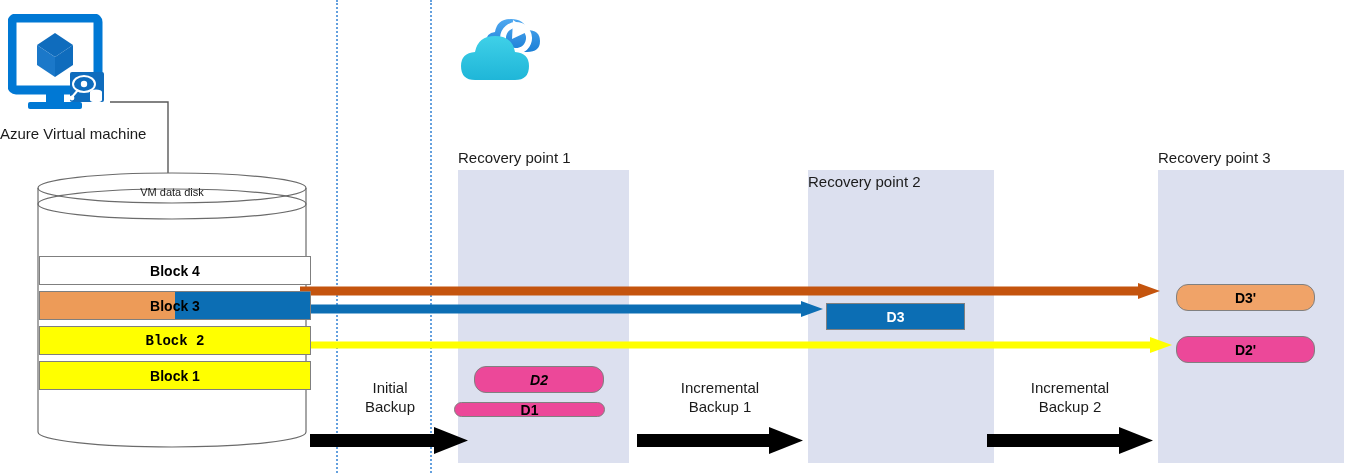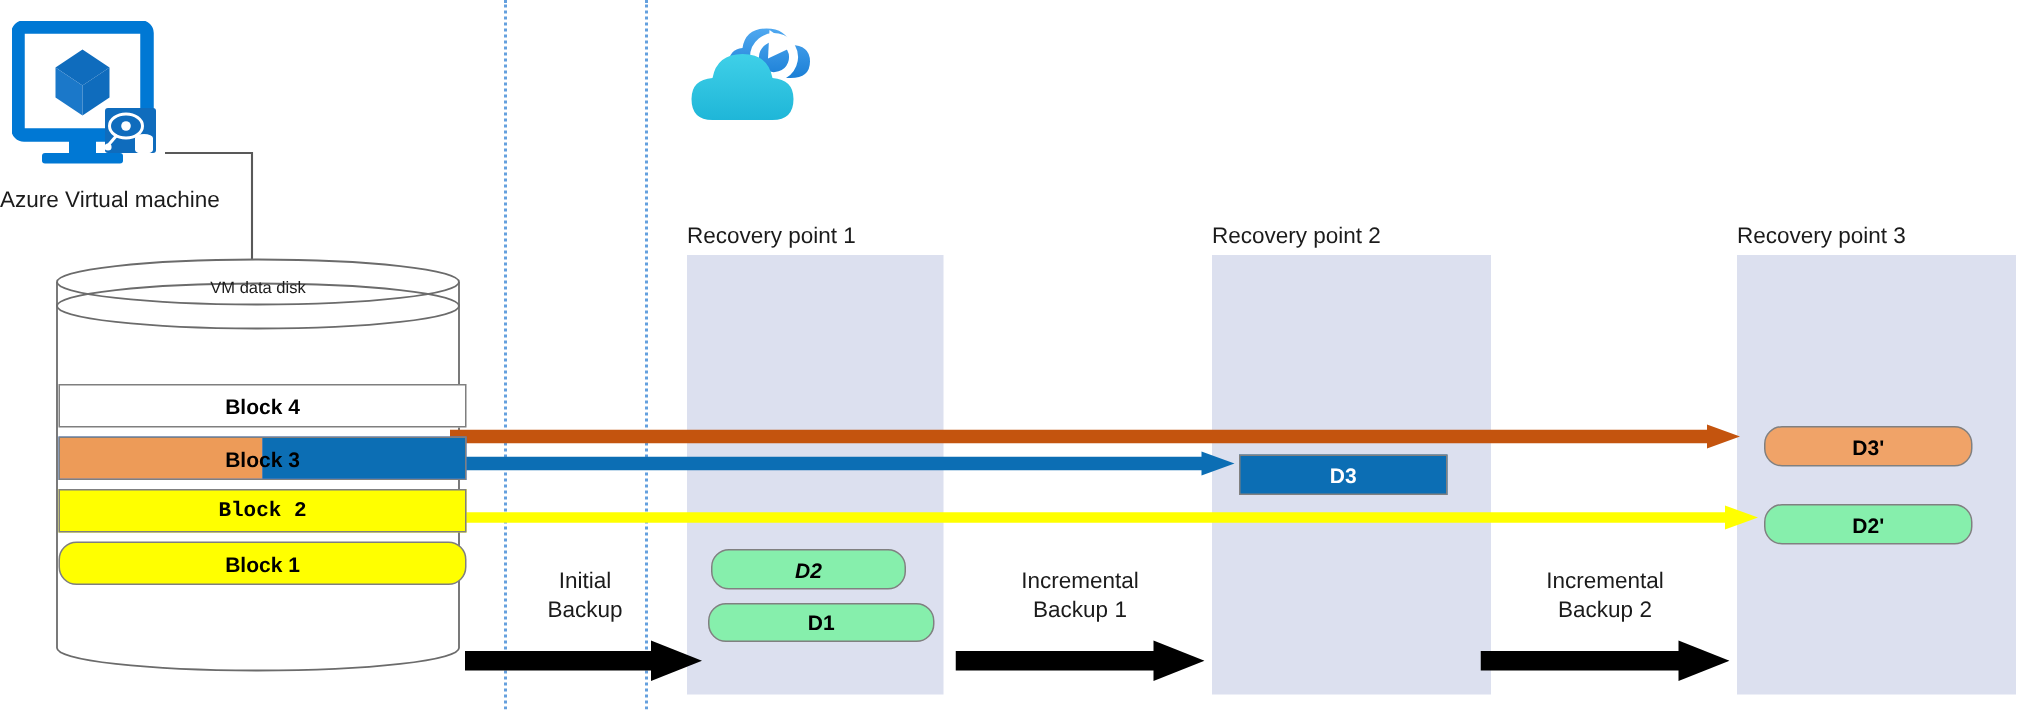--- a/index.html
+++ b/index.html
@@ -42,21 +42,21 @@
 
   
   .rp-panel{position:absolute;background:#DCE0EF;top:170px;height:293px;}
   .rp-title{position:absolute;top:149px;font-size:15px;color:#1b1b1b;
             text-align:left;white-space:nowrap;}
 
   
   .dbox{position:absolute;border:1px solid #808080;box-sizing:border-box;
         font-size:14px;font-weight:bold;color:#000;
         display:flex;align-items:center;justify-content:center;}
-  .dbox.yellow{background:#86efac;border-radius:12px;}
+  .dbox.yellow{background:#ec4899;border-radius:12px;}
   .dbox.blue{background:#0C6EB4;}
   .dbox.orange{background:#F0A368;border-radius:12px;}
 
   
   .flow{position:absolute;height:24px;}
   .flow svg{display:block;overflow:visible;}
 
   
   .proc{position:absolute;height:30px;}
   .proc svg{display:block;}
@@ -136,39 +136,39 @@
       <path d="M2 260 a134 15 0 0 0 268 0" fill="none" stroke="#6b6b6b" stroke-width="1.2"></path>
       <ellipse cx="136" cy="32" rx="134" ry="15" fill="none" stroke="#6b6b6b" stroke-width="1.2"></ellipse>
     </svg>
   </div>
   <div class="cyl-label" style="left:36px;top:186px;">VM data disk</div>
 
   <div class="blockrow" style="top:256px;background:#ffffff;">
     <span>Block 4</span>
   </div>
 
-  <div class="blockrow" style="top:291px;background:#3b82f6;text-align:center;">
+  <div class="blockrow" style="top:291px;background:#14b8a6;text-align:center;">
     <div class="half-orange"></div>
     <div class="half-blue"></div>
     <span>Block 3</span>
   </div>
 
   <div class="blockrow" style="top:326px;background:#FFFF00;font-family:Liberation Mono, monospace;">
     <span>Block 2</span>
   </div>
 
-  <div class="blockrow" style="top:361px;background:#FFFF00;border-radius:12px;">
+  <div class="blockrow" style="top:361px;background:#FFFF00;">
     <span>Block 1</span>
   </div>
 
   <div class="rp-panel" style="left:458px;width:171px;"></div>
   <div class="rp-title" style="left:458px;width:171px;">Recovery point 1</div>
 
   <div class="rp-panel" style="left:808px;width:186px;"></div>
-  <div class="rp-title" style="left:808px;width:186px;">Recovery point 2</div>
+  <div class="rp-title" style="left:808px;width:186px;margin-top:24px;">Recovery point 2</div>
 
   <div class="rp-panel" style="left:1158px;width:186px;"></div>
   <div class="rp-title" style="left:1158px;width:186px;">Recovery point 3</div>
 
   <div class="flow" style="left:300px;top:283px;width:860px;">
     <svg width="860" height="24" viewBox="0 0 860 24">
       <line x1="0" y1="8" x2="842" y2="8" stroke="#C4540E" stroke-width="9"></line>
       <path d="M838 0 L860 8 L838 16 Z" fill="#C4540E"></path>
     </svg>
   </div>
@@ -183,21 +183,21 @@
   <div class="flow" style="left:300px;top:337px;width:872px;">
     <svg width="872" height="24" viewBox="0 0 872 24">
       <line x1="0" y1="8" x2="854" y2="8" stroke="#FFFF00" stroke-width="7"></line>
       <path d="M850 0 L872 8 L850 16 Z" fill="#FFFF00"></path>
     </svg>
   </div>
 
   <div class="dbox yellow" style="left:474px;top:366px;width:130px;height:27px;font-style:italic;">
     <span>D2</span>
   </div>
-  <div class="dbox yellow" style="left:472px;top:402px;width:151px;height:26px;">
+  <div class="dbox yellow" style="left:454px;top:402px;width:151px;height:15px;">
     <span>D1</span>
   </div>
 
   <div class="dbox blue" style="left:826px;top:303px;width:139px;height:27px;color:#ffffff;">
     <span>D3</span>
   </div>
 
   <div class="dbox orange" style="left:1176px;top:284px;width:139px;height:27px;">
     <span>D3'</span>
   </div>

